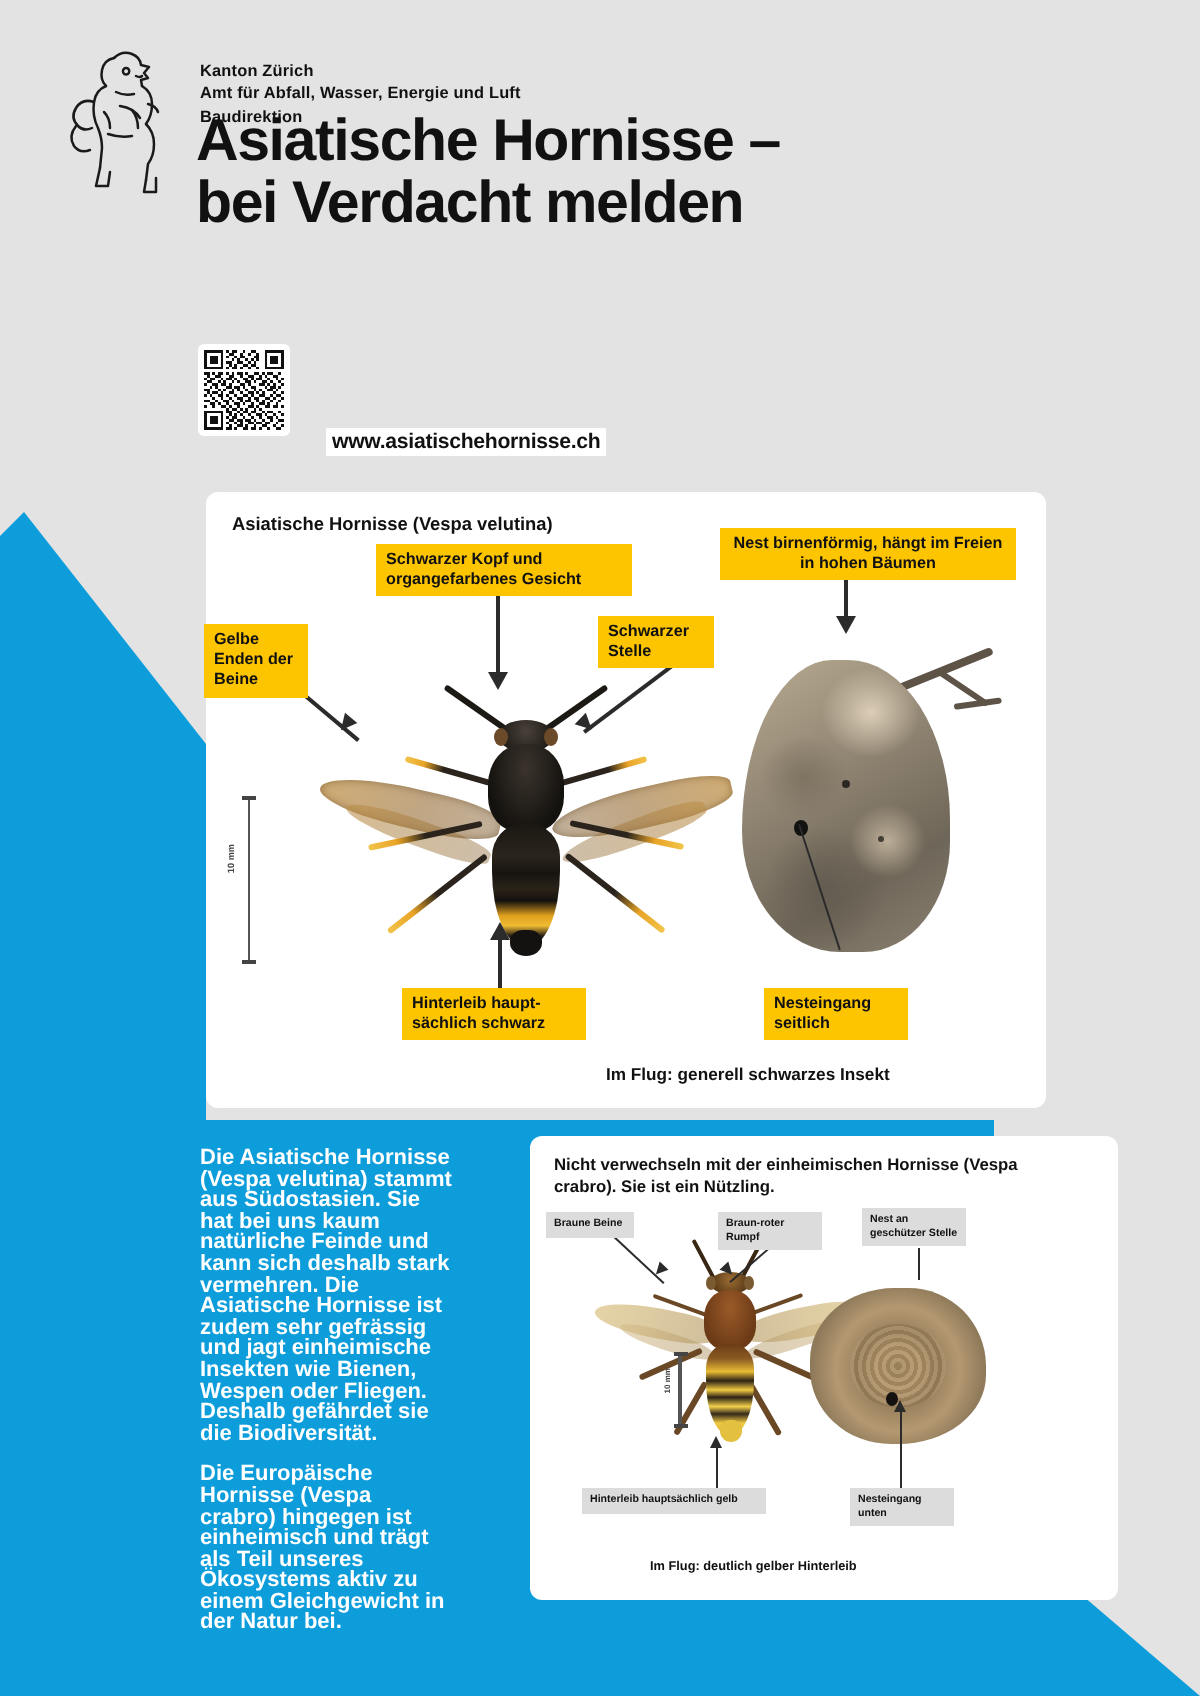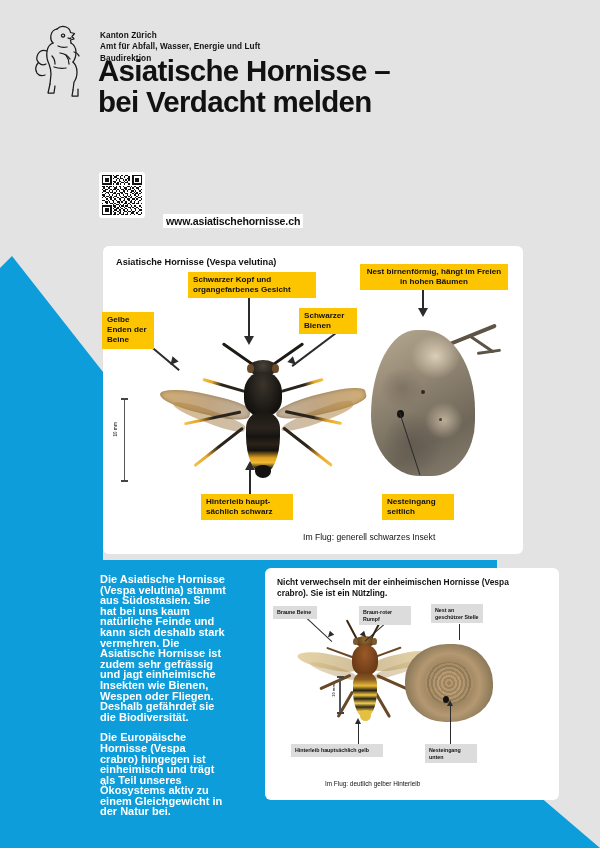--- a/index.html
+++ b/index.html
@@ -51,21 +51,21 @@
   #panel-main{left:103px;top:246px;width:420px;height:308px;}
   #panel-compare{left:265px;top:568px;width:294px;height:232px;}
 
   .panel-title{
     position:absolute;font-weight:bold;color:#111;
   }
   #panel-main .panel-title{left:13px;top:11px;font-size:9.2px;}
   #panel-compare .panel-title{left:12px;top:9px;font-size:8.4px;line-height:11.4px;width:236px;}
 
   .caption{
-    position:absolute;font-weight:normal;color:#111;text-align:center;
+    position:absolute;font-weight:bold;color:#111;text-align:center;
   }
   #cap-main{left:200px;top:286px;font-size:8.6px;}
   #cap-cmp{left:60px;top:212px;font-size:6.4px;}
 
   
   .tag{
     position:absolute;background:#fdc400;color:#111;
     font-weight:bold;font-size:8.1px;line-height:10.2px;
     padding:3px 5px;box-sizing:border-box;
   }
@@ -476,21 +476,21 @@
     <div class="ln" style="left:146px;top:222px;width:1.8px;height:26px;"></div>
     <div class="arrowhead" style="left:142px;top:215px;border-left:5px solid transparent;border-right:5px solid transparent;border-bottom:9px solid #2b2b2b;"></div>
 
     <div class="ln" style="left:319px;top:42px;width:1.8px;height:22px;"></div>
     <div class="arrowhead" style="left:314.5px;top:62px;border-left:5px solid transparent;border-right:5px solid transparent;border-top:9px solid #2b2b2b;"></div>
 
     <div class="ln" style="left:297px;top:166px;width:66px;height:1.4px;transform:rotate(72deg);"></div>
 
     <div class="tag" style="left:85px;top:26px;width:128px;">Schwarzer Kopf und organgefarbenes Gesicht</div>
     <div class="tag" style="left:-1px;top:66px;width:52px;">Gelbe Enden der Beine</div>
-    <div class="tag" style="left:196px;top:62px;width:58px;">Schwarzer Bienen</div>
+    <div class="tag" style="left:196px;top:62px;width:58px;">Schwarzer Stelle</div>
     <div class="tag" style="left:98px;top:248px;width:92px;">Hinterleib haupt-sächlich schwarz</div>
     <div class="tag" style="left:257px;top:18px;width:148px;text-align:center;">Nest birnenförmig, hängt im Freien in hohen Bäumen</div>
     <div class="tag" style="left:279px;top:248px;width:72px;">Nesteingang seitlich</div>
 
     <div class="caption" id="cap-main">Im Flug: generell schwarzes Insekt</div>
   </div>
 
   <div class="panel" id="panel-compare">
 
     <div class="panel-title">Nicht verwechseln mit der einheimischen Hornisse (Vespa crabro). Sie ist ein Nützling.</div>

